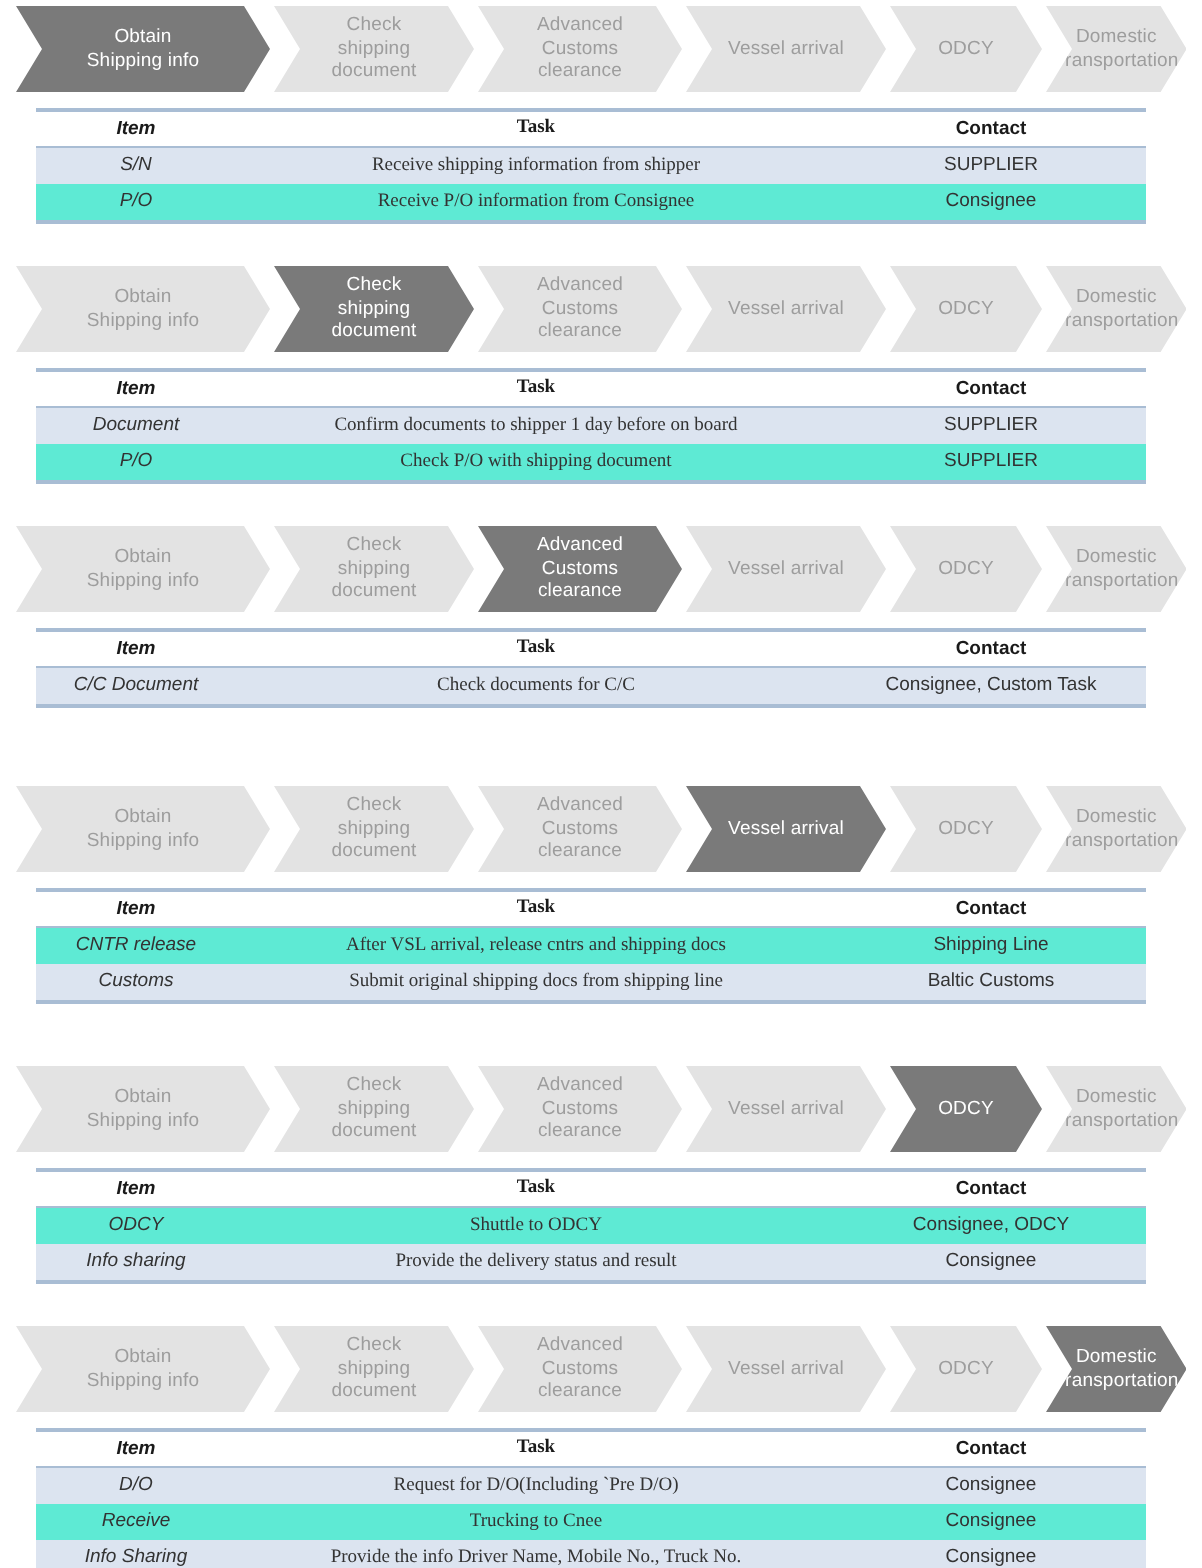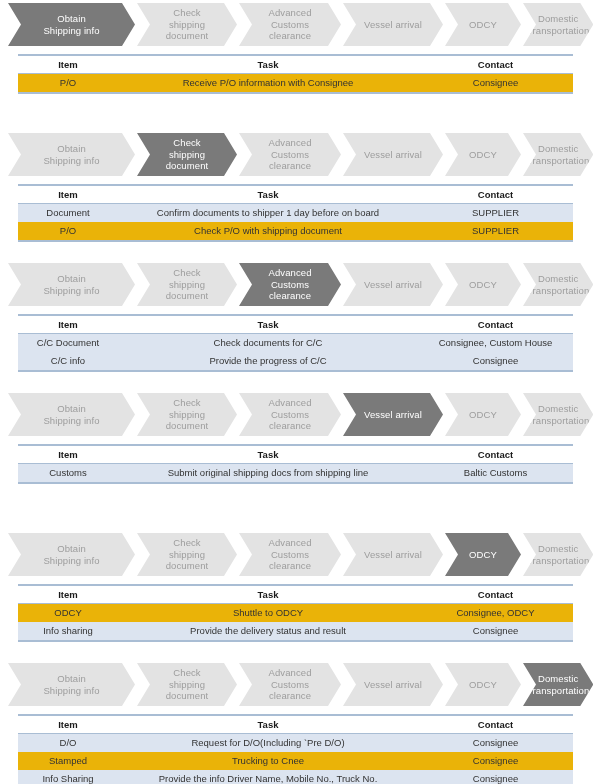--- a/index.html
+++ b/index.html
@@ -98,27 +98,27 @@
     color: #1a1a1a;
     border-top: 2px solid #a9bdd4;
     border-bottom: 1px solid #a9bdd4;
     height: 17px;
     line-height: 17px;
   }
   .tbl tbody tr.alt td {
     background: #dce4f0;
   }
   .tbl tbody tr.plain td {
-    background: #eab308;
+    background: #5eead4;
   }
   .tbl tbody tr:last-child td {
     border-bottom: 2px solid #a9bdd4;
   }
-  .col-item  { width: 100px; }
-  .col-task  { width: 300px; }
+  .col-item  { width: 100px; font-style: italic; }
+  .col-task  { width: 300px; font-family: Liberation Serif, serif; }
   .col-contact { width: 155px; }
 </style>
 </head>
 <body>
 
 <div class="page" id="page">
     <div class="block" style="top: 3px;">
       <div class="chevron-strip">
         <div class="chevron c0 active">
           <span class="clabel">Obtain
@@ -147,23 +147,28 @@
       </div>
       <table class="tbl">
         <thead>
           <tr>
             <th class="col-item">Item</th>
             <th class="col-task">Task</th>
             <th class="col-contact">Contact</th>
           </tr>
         </thead>
         <tbody>
+          <tr class="alt">
+            <td class="col-item">S/N</td>
+            <td class="col-task">Receive shipping information from shipper</td>
+            <td class="col-contact">SUPPLIER</td>
+          </tr>
           <tr class="plain">
             <td class="col-item">P/O</td>
-            <td class="col-task">Receive P/O information with Consignee</td>
+            <td class="col-task">Receive P/O information from Consignee</td>
             <td class="col-contact">Consignee</td>
           </tr>
         </tbody>
       </table>
     </div>
     <div class="block" style="top: 133px;">
       <div class="chevron-strip">
         <div class="chevron c0">
           <span class="clabel">Obtain
 Shipping info</span>
@@ -243,26 +248,21 @@
           <tr>
             <th class="col-item">Item</th>
             <th class="col-task">Task</th>
             <th class="col-contact">Contact</th>
           </tr>
         </thead>
         <tbody>
           <tr class="alt">
             <td class="col-item">C/C Document</td>
             <td class="col-task">Check documents for C/C</td>
-            <td class="col-contact">Consignee, Custom House</td>
-          </tr>
-          <tr class="alt">
-            <td class="col-item">C/C info</td>
-            <td class="col-task">Provide the progress of C/C</td>
-            <td class="col-contact">Consignee</td>
+            <td class="col-contact">Consignee, Custom Task</td>
           </tr>
         </tbody>
       </table>
     </div>
     <div class="block" style="top: 393px;">
       <div class="chevron-strip">
         <div class="chevron c0">
           <span class="clabel">Obtain
 Shipping info</span>
         </div>
@@ -289,20 +289,25 @@
       </div>
       <table class="tbl">
         <thead>
           <tr>
             <th class="col-item">Item</th>
             <th class="col-task">Task</th>
             <th class="col-contact">Contact</th>
           </tr>
         </thead>
         <tbody>
+          <tr class="plain">
+            <td class="col-item">CNTR release</td>
+            <td class="col-task">After VSL arrival, release cntrs and shipping docs</td>
+            <td class="col-contact">Shipping Line</td>
+          </tr>
           <tr class="alt">
             <td class="col-item">Customs</td>
             <td class="col-task">Submit original shipping docs from shipping line</td>
             <td class="col-contact">Baltic Customs</td>
           </tr>
         </tbody>
       </table>
     </div>
     <div class="block" style="top: 533px;">
       <div class="chevron-strip">
@@ -388,21 +393,21 @@
             <th class="col-contact">Contact</th>
           </tr>
         </thead>
         <tbody>
           <tr class="alt">
             <td class="col-item">D/O</td>
             <td class="col-task">Request for D/O(Including  `Pre D/O)</td>
             <td class="col-contact">Consignee</td>
           </tr>
           <tr class="plain">
-            <td class="col-item">Stamped</td>
+            <td class="col-item">Receive</td>
             <td class="col-task">Trucking to Cnee</td>
             <td class="col-contact">Consignee</td>
           </tr>
           <tr class="alt">
             <td class="col-item">Info Sharing</td>
             <td class="col-task">Provide the info Driver Name, Mobile No., Truck No.</td>
             <td class="col-contact">Consignee</td>
           </tr>
         </tbody>
       </table>

